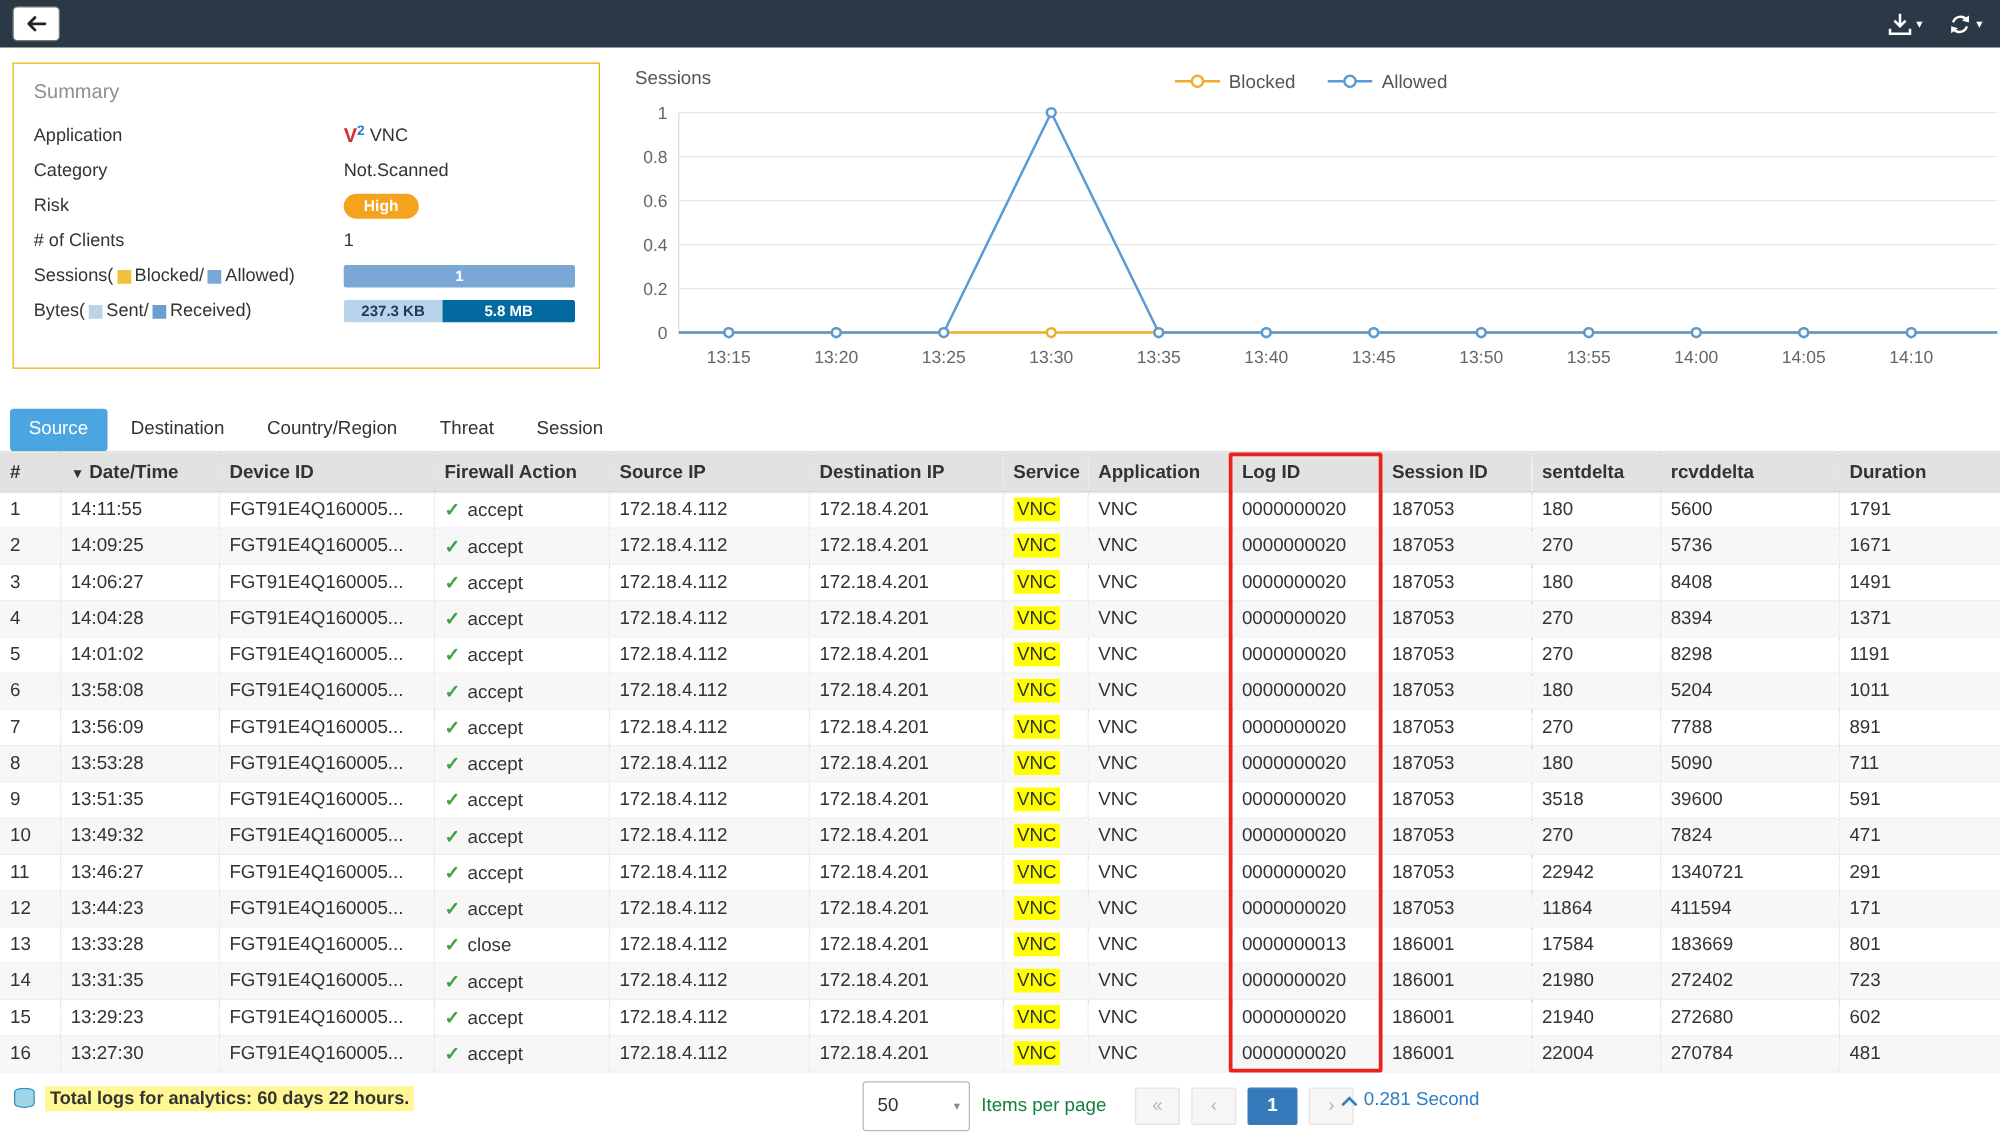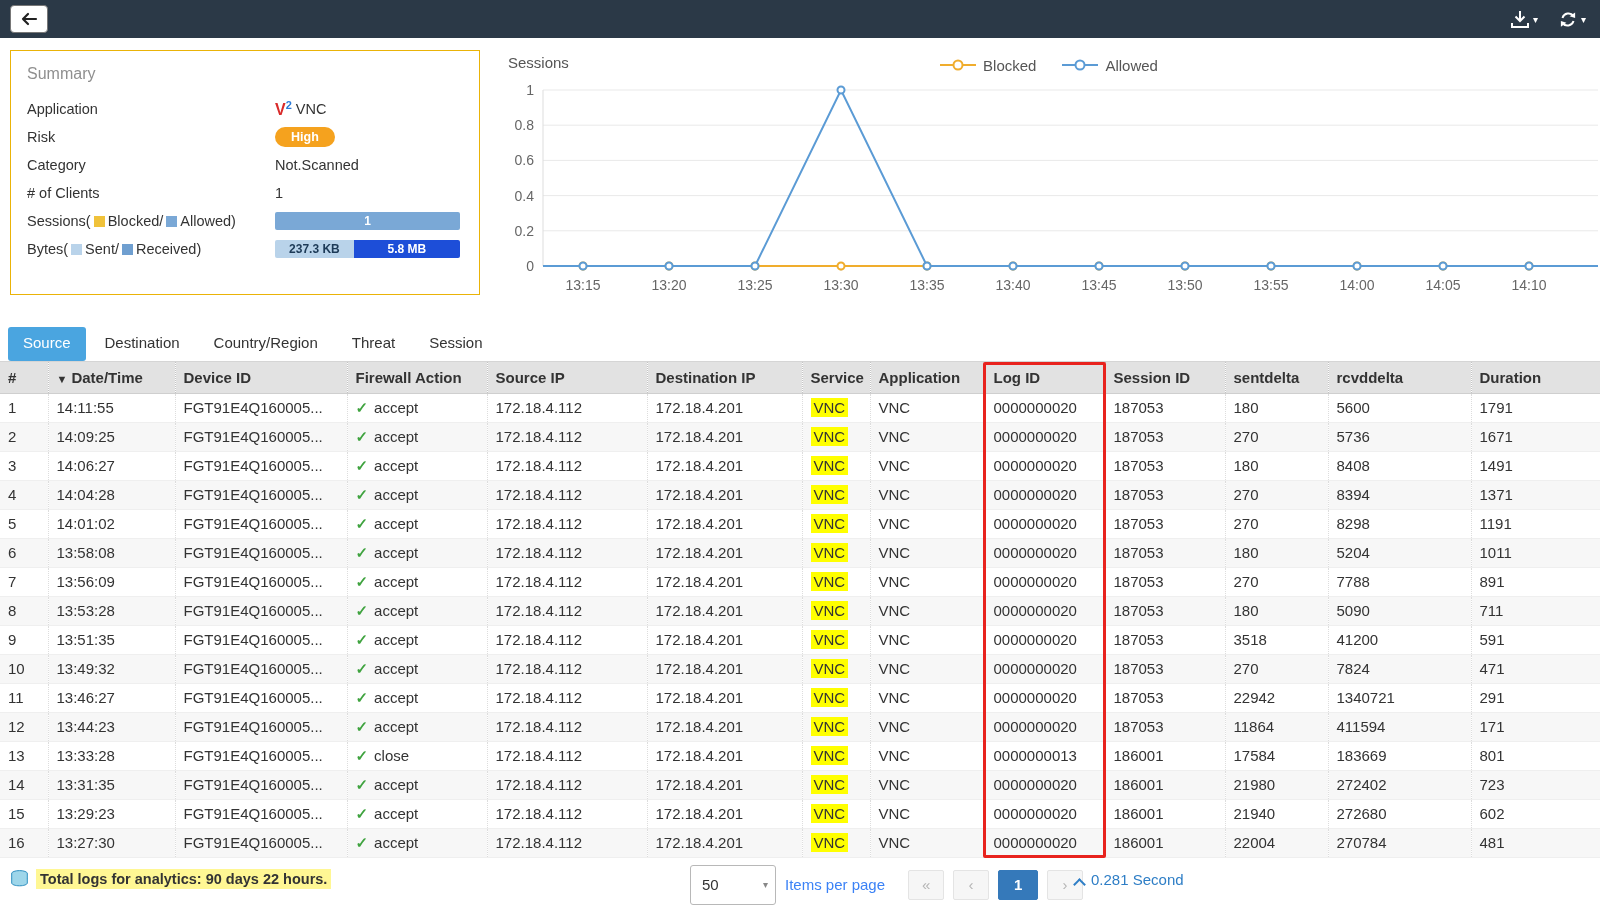--- a/index.html
+++ b/index.html
@@ -30,21 +30,21 @@
   .sq-received { background: #6f9fd0; }
   .risk-badge { background: #f5a21e; color: #fff; font-size: 12.5px; font-weight: bold;
     border-radius: 10px; padding: 3px 16px; }
   .vnc-logo { font-weight: bold; margin-right: 4px; }
   .vnc-logo .v { color: #d92b2b; font-size: 16px; }
   .vnc-logo .two { color: #2b7bd9; font-size: 11px; vertical-align: super; }
   .bar { width: 185px; height: 18px; display: flex; border-radius: 2px; overflow: hidden;
     font-size: 12px; line-height: 18px; }
   .bar-sessions { background: #7aa8d6; color: #fff; justify-content: center; font-weight: bold; }
   .seg-sent { background: #b9d3ea; color: #1d3a57; width: 84px; text-align: center; font-weight: bold; white-space: nowrap; }
-  .seg-received { background: #1d4ed8; color: #fff; width: 113px; text-align: center; font-weight: bold; }
+  .seg-received { background: #0369a1; color: #fff; width: 113px; text-align: center; font-weight: bold; }
 
   
   .chart-area { flex: 1; position: relative; }
   .chart-header { position: relative; height: 30px; display: flex; align-items: center; justify-content: center; }
   .chart-title { position: absolute; left: 10px; top: 4px; color: #555; font-size: 15px; }
   .legend { display: flex; gap: 26px; align-items: center; }
   .legend-item { display: flex; gap: 7px; align-items: center; color: #555; font-size: 15px; cursor: pointer; }
   .chart-svg text { font-size: 14px; fill: #666; }
 
   
@@ -69,21 +69,21 @@
     border: 3px solid #e8231e; border-radius: 2px; pointer-events: none; z-index: 5; }
 
   
   .footer { position: relative; height: 44px; }
   .footer-left { position: absolute; left: 10px; top: 11px; display: flex; align-items: center; gap: 7px; }
   .total-logs { background: #fff794; font-weight: bold; font-size: 14.5px; padding: 2px 4px; }
   .pager { position: absolute; left: 690px; top: 7px; display: flex; align-items: center; gap: 9px; }
   .select { width: 86px; height: 40px; border: 1px solid #b8b8b8; border-radius: 3px; background: #fff;
     display: flex; align-items: center; justify-content: space-between; padding: 0 7px 0 11px; cursor: pointer; }
   .sel-caret { color: #888; font-size: 10px; }
-  .ipp-label { color: #3b82f6; font-size: 15px; margin-right: 14px; }
+  .ipp-label { color: #15803d; font-size: 15px; margin-right: 14px; }
   .pg-btn { height: 30px; min-width: 36px; border: 1px solid #e4e4e4; background: #f6f6f6;
     color: #b5b5b5; font-size: 15px; border-radius: 2px; cursor: pointer;
     font-family: "Liberation Sans", sans-serif; }
   .pg-btn.current { background: #3579ba; border-color: #3579ba; color: #fff; font-weight: bold; min-width: 40px; }
   .timing { position: absolute; left: 1075px; top: 13px; color: #2e7ec6; font-size: 15px; cursor: pointer; }
   .chev-up { display: inline-block; width: 9px; height: 9px; border-left: 2px solid #2e7ec6;
     border-top: 2px solid #2e7ec6; transform: rotate(45deg); margin-right: 7px; position: relative; top: 4px; }
 </style>
 </head>
 <body>
@@ -120,29 +120,29 @@
 
     <div class="sum-row">
       <span class="sum-label">Application</span>
       <span class="sum-value">
         <span class="vnc-logo"><span class="v">V</span><span class="two">2</span></span>
         <span>VNC</span>
       </span>
     </div>
 
     <div class="sum-row">
+      <span class="sum-label">Category</span>
+      <span class="sum-value">Not.Scanned</span>
+    </div>
+
+    <div class="sum-row">
       <span class="sum-label">Risk</span>
       <span class="sum-value">
           <span class="risk-badge">High</span>
         </span>
-    </div>
-
-    <div class="sum-row">
-      <span class="sum-label">Category</span>
-      <span class="sum-value">Not.Scanned</span>
     </div>
 
     <div class="sum-row">
       <span class="sum-label"># of Clients</span>
       <span class="sum-value">1</span>
     </div>
 
     <div class="sum-row">
       <span class="sum-label">
         <span>Sessions(</span>
@@ -429,21 +429,21 @@
           <td>13:51:35</td>
           <td>FGT91E4Q160005...</td>
           <td><span class="check">✓</span>accept</td>
           <td>172.18.4.112</td>
           <td>172.18.4.201</td>
           <td><span class="svc-hl">VNC</span></td>
           <td>VNC</td>
           <td>0000000020</td>
           <td>187053</td>
           <td>3518</td>
-          <td>41200</td>
+          <td>39600</td>
           <td>591</td>
         </tr>
         <tr>
           <td>10</td>
           <td>13:49:32</td>
           <td>FGT91E4Q160005...</td>
           <td><span class="check">✓</span>accept</td>
           <td>172.18.4.112</td>
           <td>172.18.4.201</td>
           <td><span class="svc-hl">VNC</span></td>
@@ -549,21 +549,21 @@
   <div class="logid-annotation"></div>
 </div>
 
 <div class="footer">
   <div class="footer-left">
     <svg width="19" height="18" viewBox="0 0 19 18">
       <ellipse cx="9.5" cy="3.4" rx="7.8" ry="2.8" fill="#9ed6ea" stroke="#2e8fc0"></ellipse>
       <path d="M1.7 3.4 v4.8 c0 1.55 3.5 2.8 7.8 2.8 s7.8 -1.25 7.8 -2.8 v-4.8" fill="#9ed6ea" stroke="#2e8fc0"></path>
       <path d="M1.7 8.2 v4.8 c0 1.55 3.5 2.8 7.8 2.8 s7.8 -1.25 7.8 -2.8 v-4.8" fill="#9ed6ea" stroke="#2e8fc0"></path>
     </svg>
-    <span class="total-logs">Total logs for analytics: 90 days 22 hours.</span>
+    <span class="total-logs">Total logs for analytics: 60 days 22 hours.</span>
   </div>
   <div class="pager">
     <div class="select">
       <span>50</span>
       <span class="sel-caret">▾</span>
     </div>
     <span class="ipp-label">Items per page</span>
     <button class="pg-btn">«</button>
     <button class="pg-btn">‹</button>
     <button class="pg-btn current">1</button>

